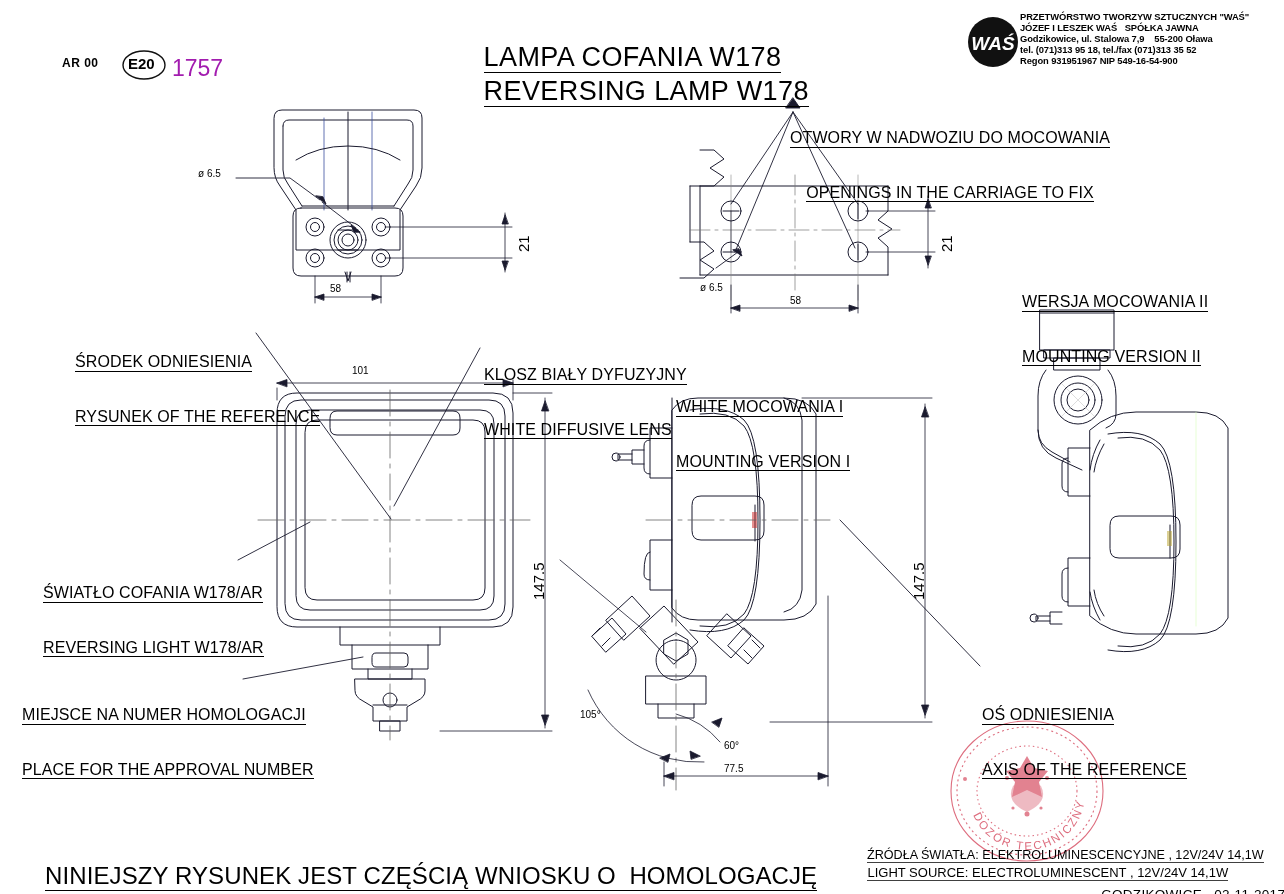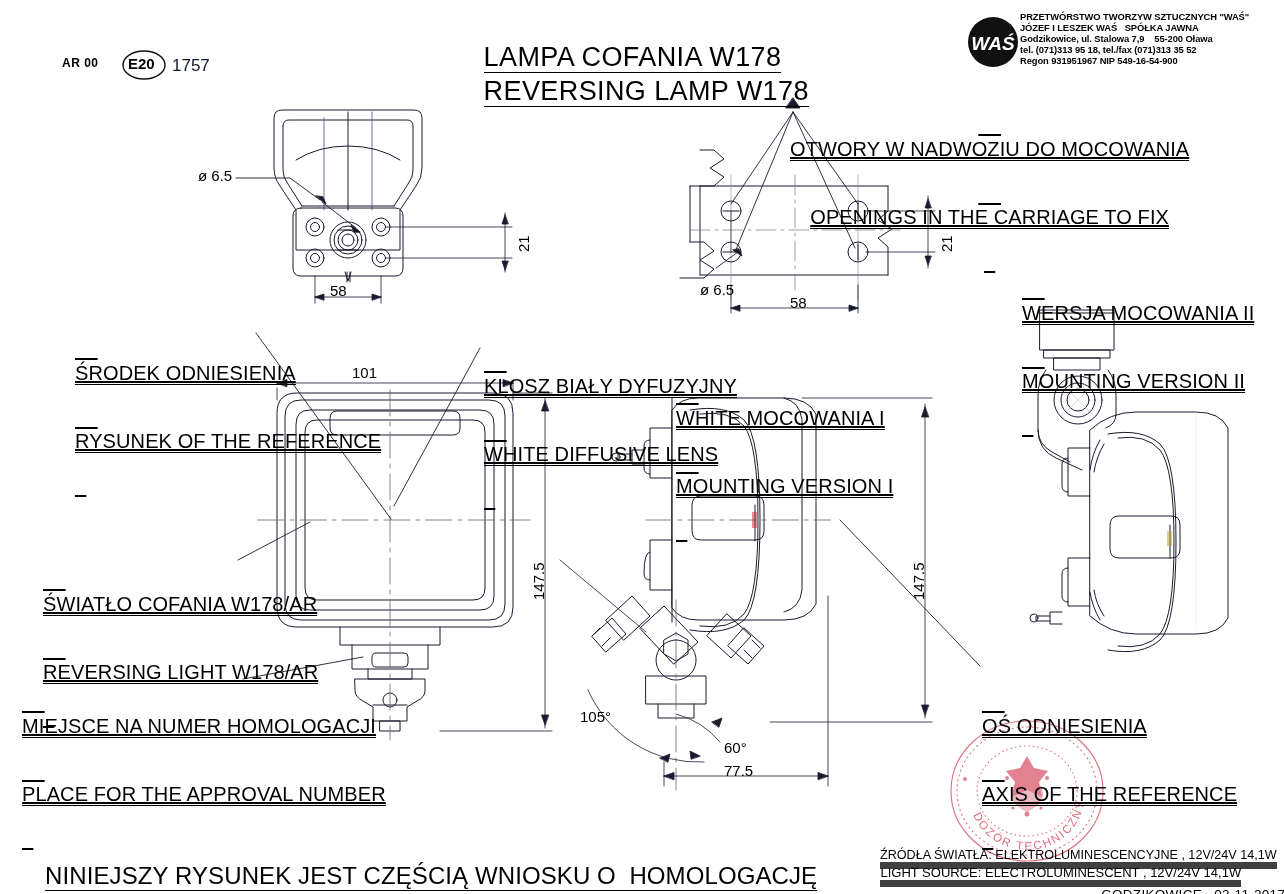--- a/index.html
+++ b/index.html
@@ -10,41 +10,41 @@
   .tx{position:absolute;white-space:pre;line-height:1.12;}
   .ul{border-bottom:1.3px solid #000;display:inline-block;}
 
   
   #title-pl{left:452px;top:12px;font-size:27px;letter-spacing:.4px;}
   #title-en{left:452px;top:46px;font-size:27px;letter-spacing:.4px;}
 
   
   #ar00{left:62px;top:57px;font-size:12px;font-weight:bold;letter-spacing:.5px;}
   #e20txt{left:128px;top:56px;font-size:15px;font-weight:bold;}
-  #num1757{left:172px;top:56px;font-size:17px;color:#0f172a;}
+  #num1757{left:172px;top:56px;font-size:23px;color:#a21caf;}
 
   
   .cmp{left:1020px;font-size:9.4px;font-weight:bold;letter-spacing:-.1px;}
   #cmp1{top:12px;}#cmp2{top:23px;}#cmp3{top:34px;}#cmp4{top:45px;}#cmp5{top:56px;}
 
   
-  .lbl{font-size:20px;letter-spacing:.1px;text-decoration:underline;}
+  .lbl{font-size:16px;letter-spacing:.1px;}
   .lbl .l1,.lbl .l2{display:block;border-bottom:1.2px solid #000;width:max-content;}
   #lab-openings{left:790px;top:93px;text-align:center;}
   #lab-openings .l2{margin-left:auto;margin-right:auto;}
   #lab-center{left:75px;top:317px;}
   #lab-lens{left:484px;top:330px;}
   #lab-mv1{left:676px;top:362px;}
   #lab-mv2{left:1022px;top:257px;}
   #lab-light{left:43px;top:548px;}
   #lab-approval{left:22px;top:670px;}
   #lab-axis{left:982px;top:670px;}
 
   
-  .dim{font-size:15px;}
+  .dim{font-size:10px;}
   .dimv{font-size:15px;transform:rotate(-90deg);transform-origin:left top;}
   #d-65a{left:198px;top:168px;}
   #d-65b{left:700px;top:282px;}
   #d-58a{left:330px;top:283px;}
   #d-58b{left:790px;top:295px;}
   #d-21a{left:516px;top:252px;}
   #d-21b{left:939px;top:252px;}
   #d-101{left:352px;top:365px;}
   #d-1475a{left:531px;top:600px;}
   #d-1475b{left:911px;top:600px;}
@@ -52,21 +52,21 @@
   #d-60{left:724px;top:740px;}
   #d-775{left:724px;top:763px;}
 
   
   #foot-pl{left:18px;top:836px;font-size:24px;letter-spacing:.1px;}
   #foot-en{left:18px;top:864px;font-size:24px;letter-spacing:.1px;}
   #src-pl{left:853px;top:834px;font-size:12.6px;}
   #src-en{left:853px;top:851px;font-size:13px;}
   #place{left:1085px;top:872px;font-size:13.5px;letter-spacing:.3px;}
   .ulf{border-bottom:1.4px solid #000;display:inline-block;}
-  .uls{border-bottom:7px solid #404040;display:inline-block;margin-left:13px;}
+  .uls{border-bottom:1px solid #404040;display:inline-block;}
 
   .stamp{position:absolute;left:943px;top:716px;width:168px;height:150px;
          opacity:.78;pointer-events:none;}
 </style>
 </head>
 <body>
 
 <div class="sheet">
 
   <svg class="draw" viewBox="0 0 1284 894">

